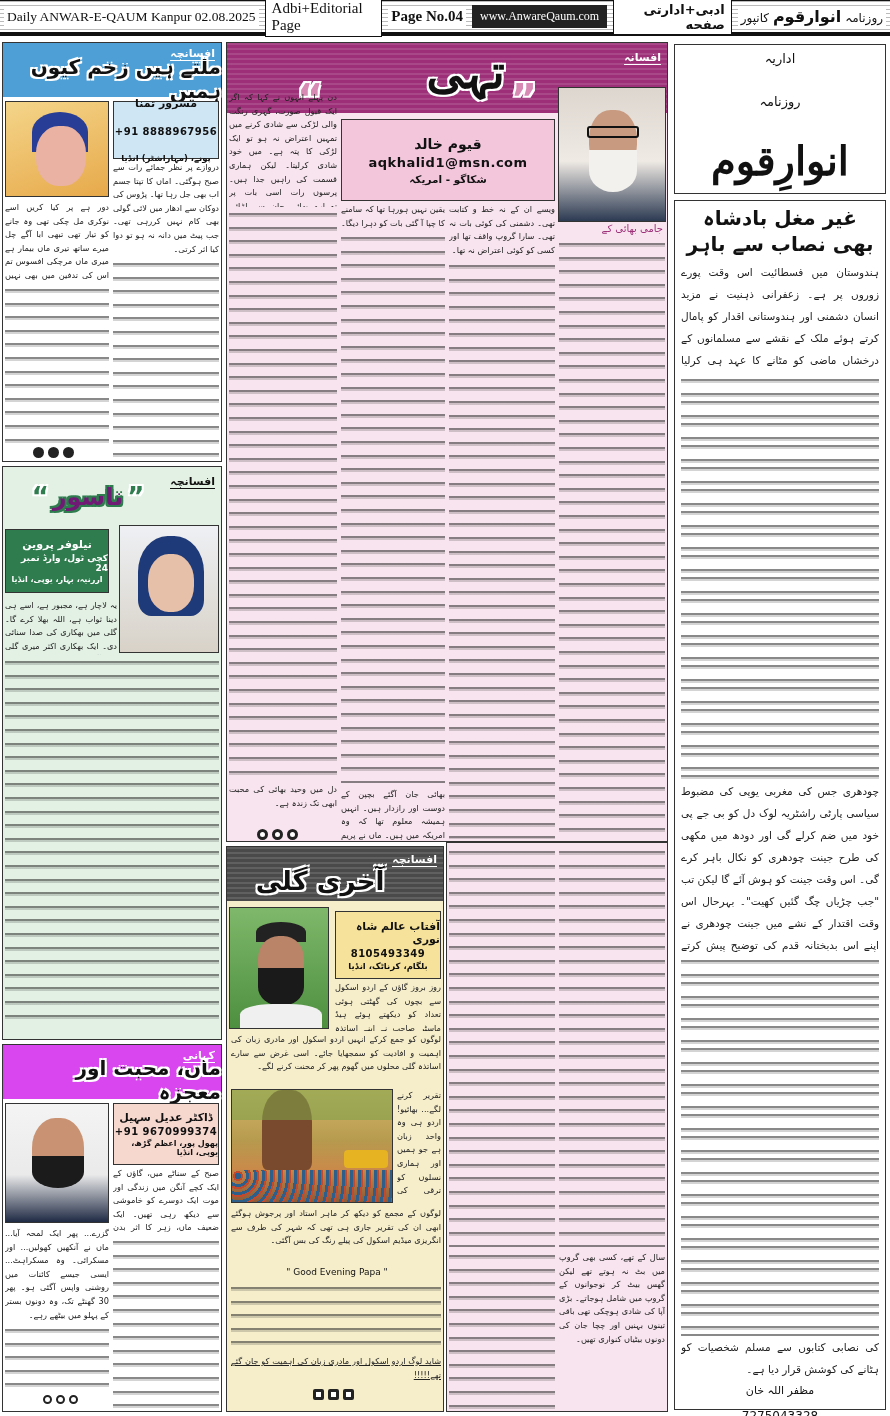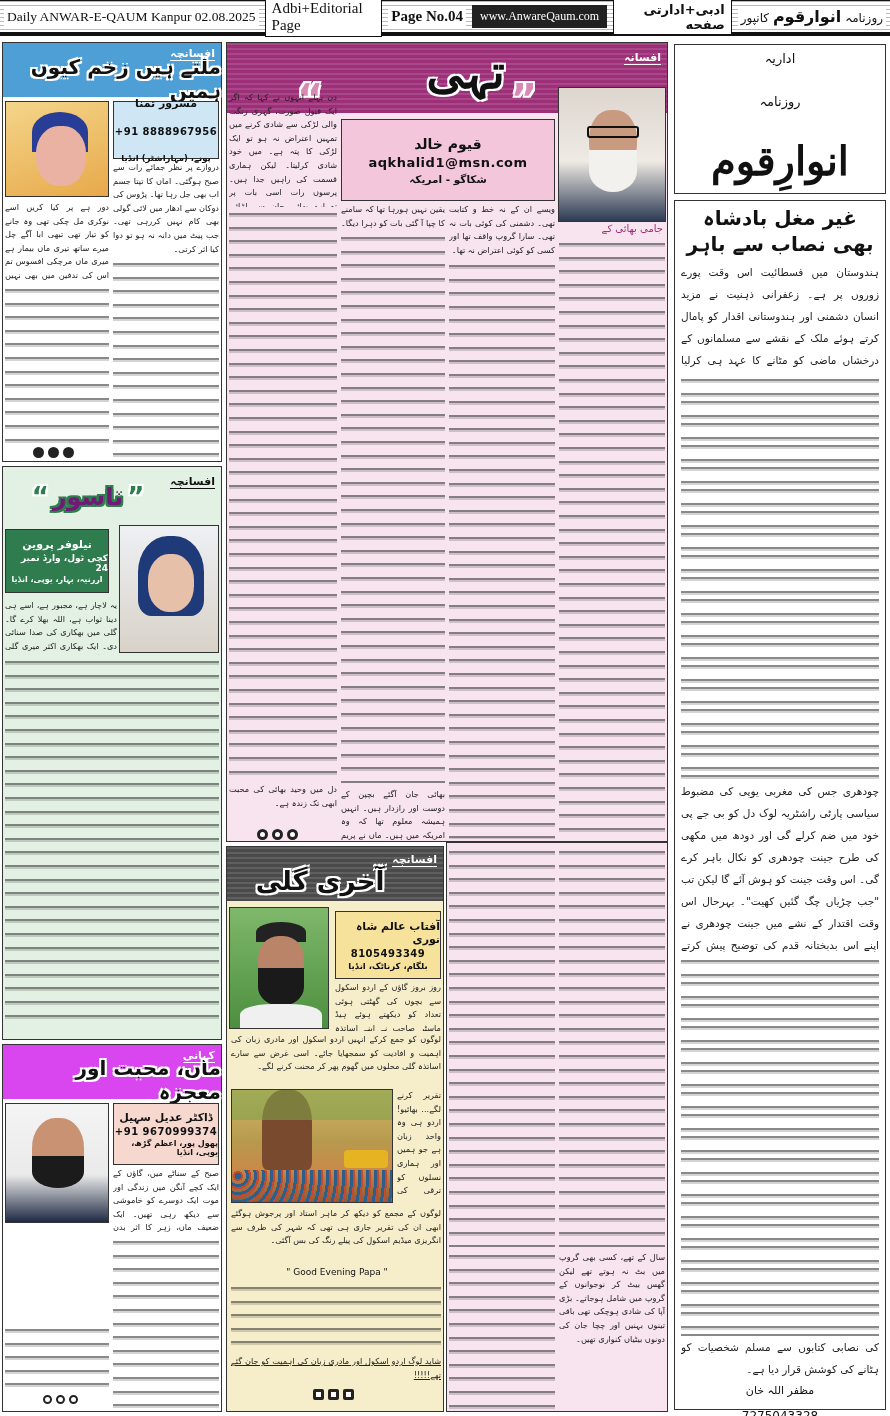--- a/index.html
+++ b/index.html
@@ -161,20 +161,21 @@
     <div style="position:absolute;left:26px;top:14px;width:52px;height:66px;border-radius:45%;background:#c99373;"></div>
     <div style="position:absolute;left:26px;top:52px;width:52px;height:32px;border-radius:0 0 50% 50%;background:#1b1b1b;"></div>
   </div>
   <div class="byline" style="left:110px;top:58px;width:106px;height:62px;background:#f7d8cf;gap:2px;">
     <span class="nm" style="font-size:11px;">ڈاکٹر عدیل سہیل</span>
     <span class="ph" style="font-size:10px;">+91 9670999374</span>
     <span class="pl" style="font-size:8px;">پھول پور، اعظم گڑھ، یوپی، انڈیا</span>
   </div>
   <div class="urdu-text" style="position:absolute;left:110px;top:122px;width:106px;height:68px;">صبح کے سناٹے میں، گاؤں کے ایک کچے آنگن میں زندگی اور موت ایک دوسرے کو خاموشی سے دیکھ رہی تھیں۔ ایک ضعیف ماں، زہر کا اثر بدن میں پھیل چکا تھا۔</div>
   <div class="fake-lines" style="position:absolute;left:110px;top:192px;width:106px;height:172px;"></div>
+  <div class="urdu-text" style="position:absolute;left:2px;top:182px;width:104px;height:96px;">گزرے... پھر ایک لمحہ آیا... ماں نے آنکھیں کھولیں... اور مسکرائی۔ وہ مسکراہٹ... ایسی جیسے کائنات میں روشنی واپس آگئی ہو۔ پھر 30 گھنٹے تک، وہ دونوں بستر کے پہلو میں بیٹھے رہے۔</div>
   <div class="fake-lines" style="position:absolute;left:2px;top:280px;width:104px;height:66px;"></div>
   <div class="dots ring" style="left:40px;top:350px;">
       <span style="width:9px;height:9px;border-width:2px"></span>
       <span style="width:9px;height:9px;border-width:2px"></span>
       <span style="width:9px;height:9px;border-width:2px"></span>
     </div>
 </div>
 
 <div class="abs" style="left:226px;top:846px;width:218px;height:566px;border:1.5px solid #333;background:#f6eecb;">
   <div class="head-band" style="position:absolute;left:0;top:0;width:100%;height:54px;background:#4a4a4a;background-image:repeating-linear-gradient(to bottom,rgba(255,255,255,0.12) 0 2px,transparent 2px 5px);">

